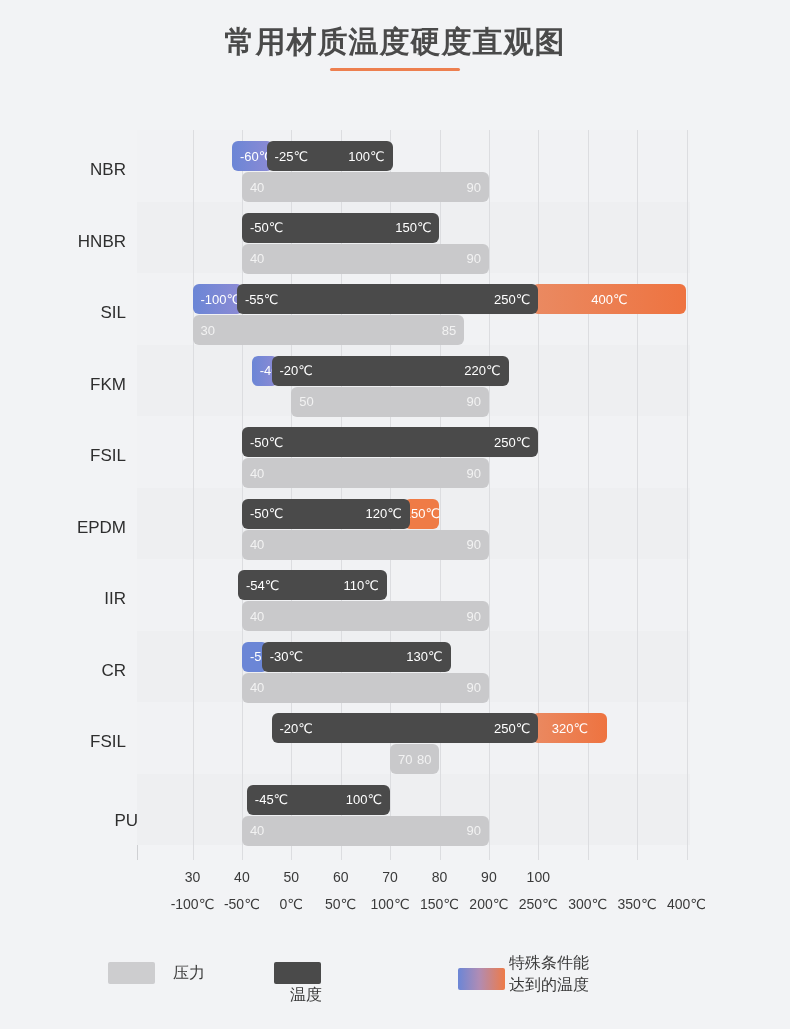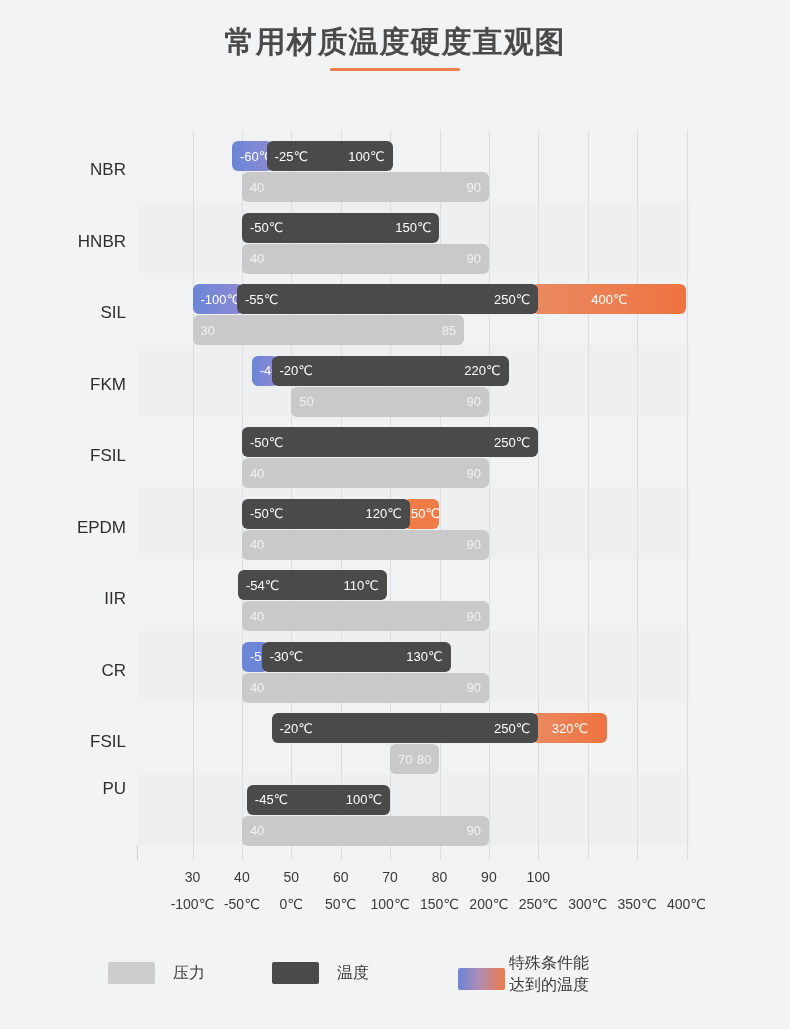--- a/index.html
+++ b/index.html
@@ -317,21 +317,21 @@
   <div id="cat-labels">
       <div class="cat-label" style="top: 160px;">NBR</div>
       <div class="cat-label" style="top: 231.5px;">HNBR</div>
       <div class="cat-label" style="top: 303px; text-align: right;">SIL</div>
       <div class="cat-label" style="top: 374.5px;">FKM</div>
       <div class="cat-label" style="top: 446px;">FSIL</div>
       <div class="cat-label" style="top: 517.5px;">EPDM</div>
       <div class="cat-label" style="top: 589px;">IIR</div>
       <div class="cat-label" style="top: 660.5px;">CR</div>
       <div class="cat-label" style="top: 732px;">FSIL</div>
-      <div class="cat-label" style="top: 779px;">PU</div>
+      <div class="cat-label" style="top: 811px; padding-left: 12px;">PU</div>
     </div>
   <div id="tick-labels">
       <div class="tick-hard" style="left: 192.5px;">30</div>
       <div class="tick-hard" style="left: 241.9px;">40</div>
       <div class="tick-hard" style="left: 291.3px;">50</div>
       <div class="tick-hard" style="left: 340.7px;">60</div>
       <div class="tick-hard" style="left: 390.1px;">70</div>
       <div class="tick-hard" style="left: 439.5px;">80</div>
       <div class="tick-hard" style="left: 488.9px;">90</div>
       <div class="tick-hard" style="left: 538.3px;">100</div>
@@ -346,21 +346,21 @@
       <div class="tick-temp" style="left: 587.7px;">300℃</div>
       <div class="tick-temp" style="left: 637.1px;">350℃</div>
       <div class="tick-temp" style="left: 686.5px;">400℃</div>
     </div>
 
   <div class="legend">
     <div class="legend-item" style="left:108px; top:12px;">
       <div class="swatch sw-press"></div>
       <div class="legend-text">压力</div>
     </div>
-    <div class="legend-item" style="left:272px; top:12px;">
+    <div class="legend-item" style="left:272px; top:12px;flex-direction:column;">
       <div class="swatch sw-temp"></div>
       <div class="legend-text">温度</div>
     </div>
     <div class="legend-item" style="left:458px; top:2px;">
       <div class="swatch sw-spec" style="margin-top:10px;"></div>
       <div class="legend-text two-line">
         <div>特殊条件能</div>
         <div>达到的温度</div>
       </div>
     </div>

